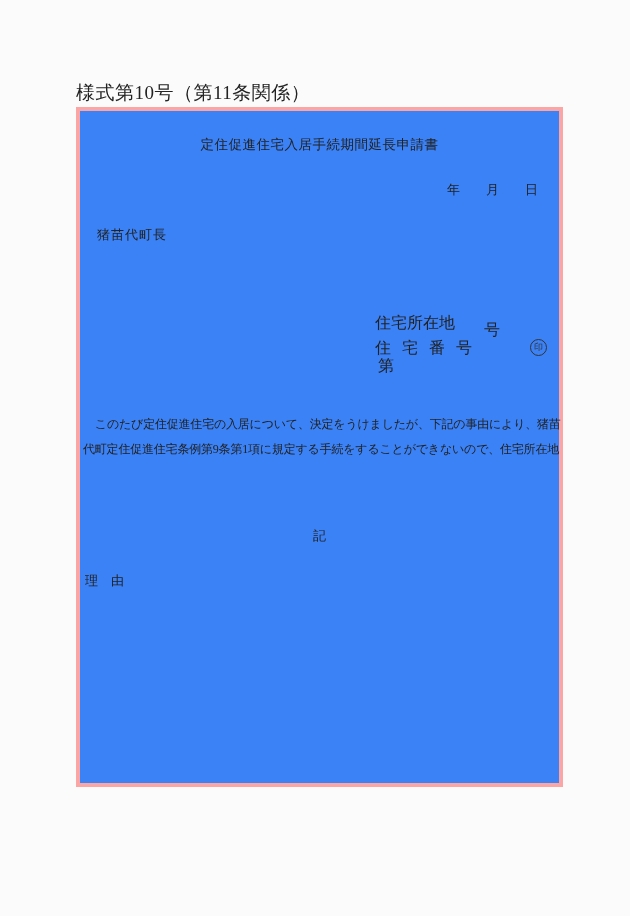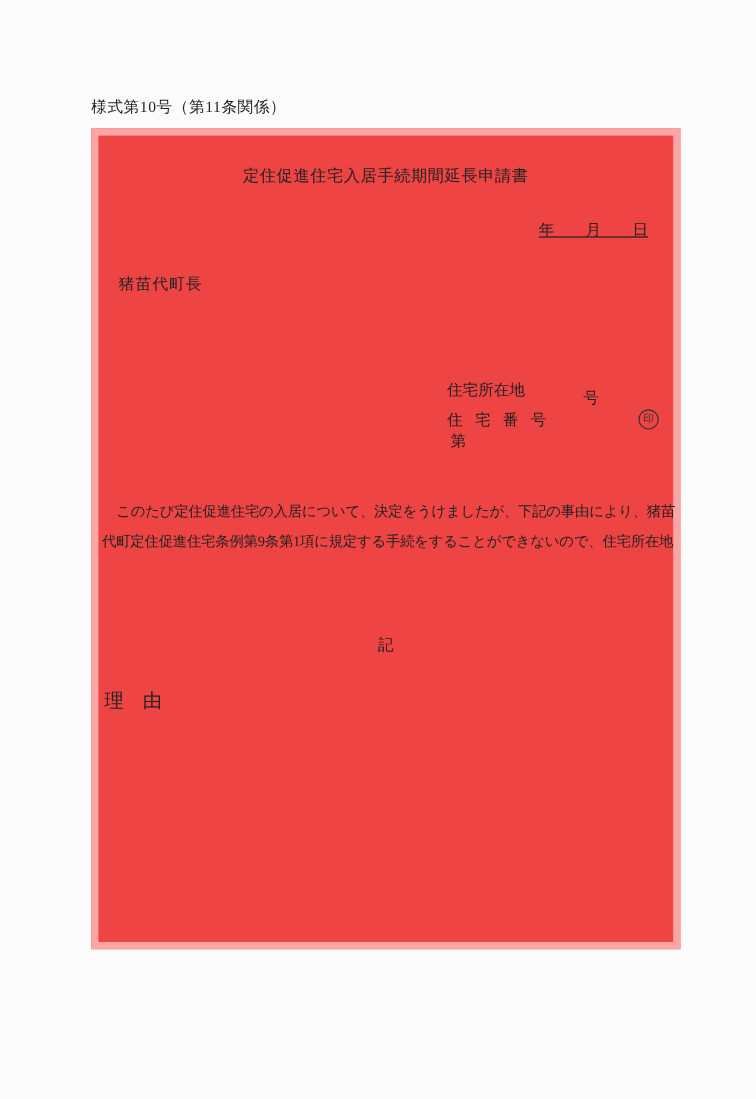--- a/index.html
+++ b/index.html
@@ -12,64 +12,63 @@
     position: relative;
     background: #fbfbfb;
     font-family: "Liberation Serif", "DejaVu Serif", serif;
     color: #222222;
     overflow: hidden;
   }
   .form-number {
     position: absolute;
     left: 76px;
     top: 80px;
-    font-size: 13px;
+    font-size: 19px;
     letter-spacing: 0.5px;
     white-space: pre;
   }
   .form-box {
     position: absolute;
     left: 76px;
     top: 107px;
     width: 479px;
     height: 672px;
-    border: 6px solid #fca5a5;
-    background: #ef4444;
+    border: 4px solid #fca5a5;
+    background: #3b82f6;
   }
   .form-title {
     position: absolute;
     top: 25px;
     left: 0;
     width: 100%;
     text-align: center;
     font-size: 13.5px;
     letter-spacing: 0.5px;
     white-space: pre;
   }
   .date-line {
     position: absolute;
     top: 70px;
     left: 367px;
     font-size: 13px;
     white-space: pre;
-    text-decoration: underline;
   }
   .addressee {
     position: absolute;
     top: 115px;
     left: 17px;
     font-size: 13px;
     letter-spacing: 1px;
     white-space: pre;
   }
   .addr-block {
     position: absolute;
     top: 185px;
     left: 271px;
-    font-size: 13px;
+    font-size: 16px;
   }
   .addr-line {
     position: relative;
     height: 25px;
     line-height: 18px;
     white-space: pre;
   }
   .spaced-label {
     letter-spacing: 3.5px;
   }
@@ -114,21 +113,21 @@
     top: 416px;
     left: 0;
     width: 100%;
     text-align: center;
     font-size: 13px;
   }
   .reason-label {
     position: absolute;
     top: 461px;
     left: 5px;
-    font-size: 16px;
+    font-size: 13px;
     white-space: pre;
   }
 </style>
 </head>
 <body>
 
 <div class="form-number">様式第10号（第11条関係）</div>
 
 <div class="form-box">
 

